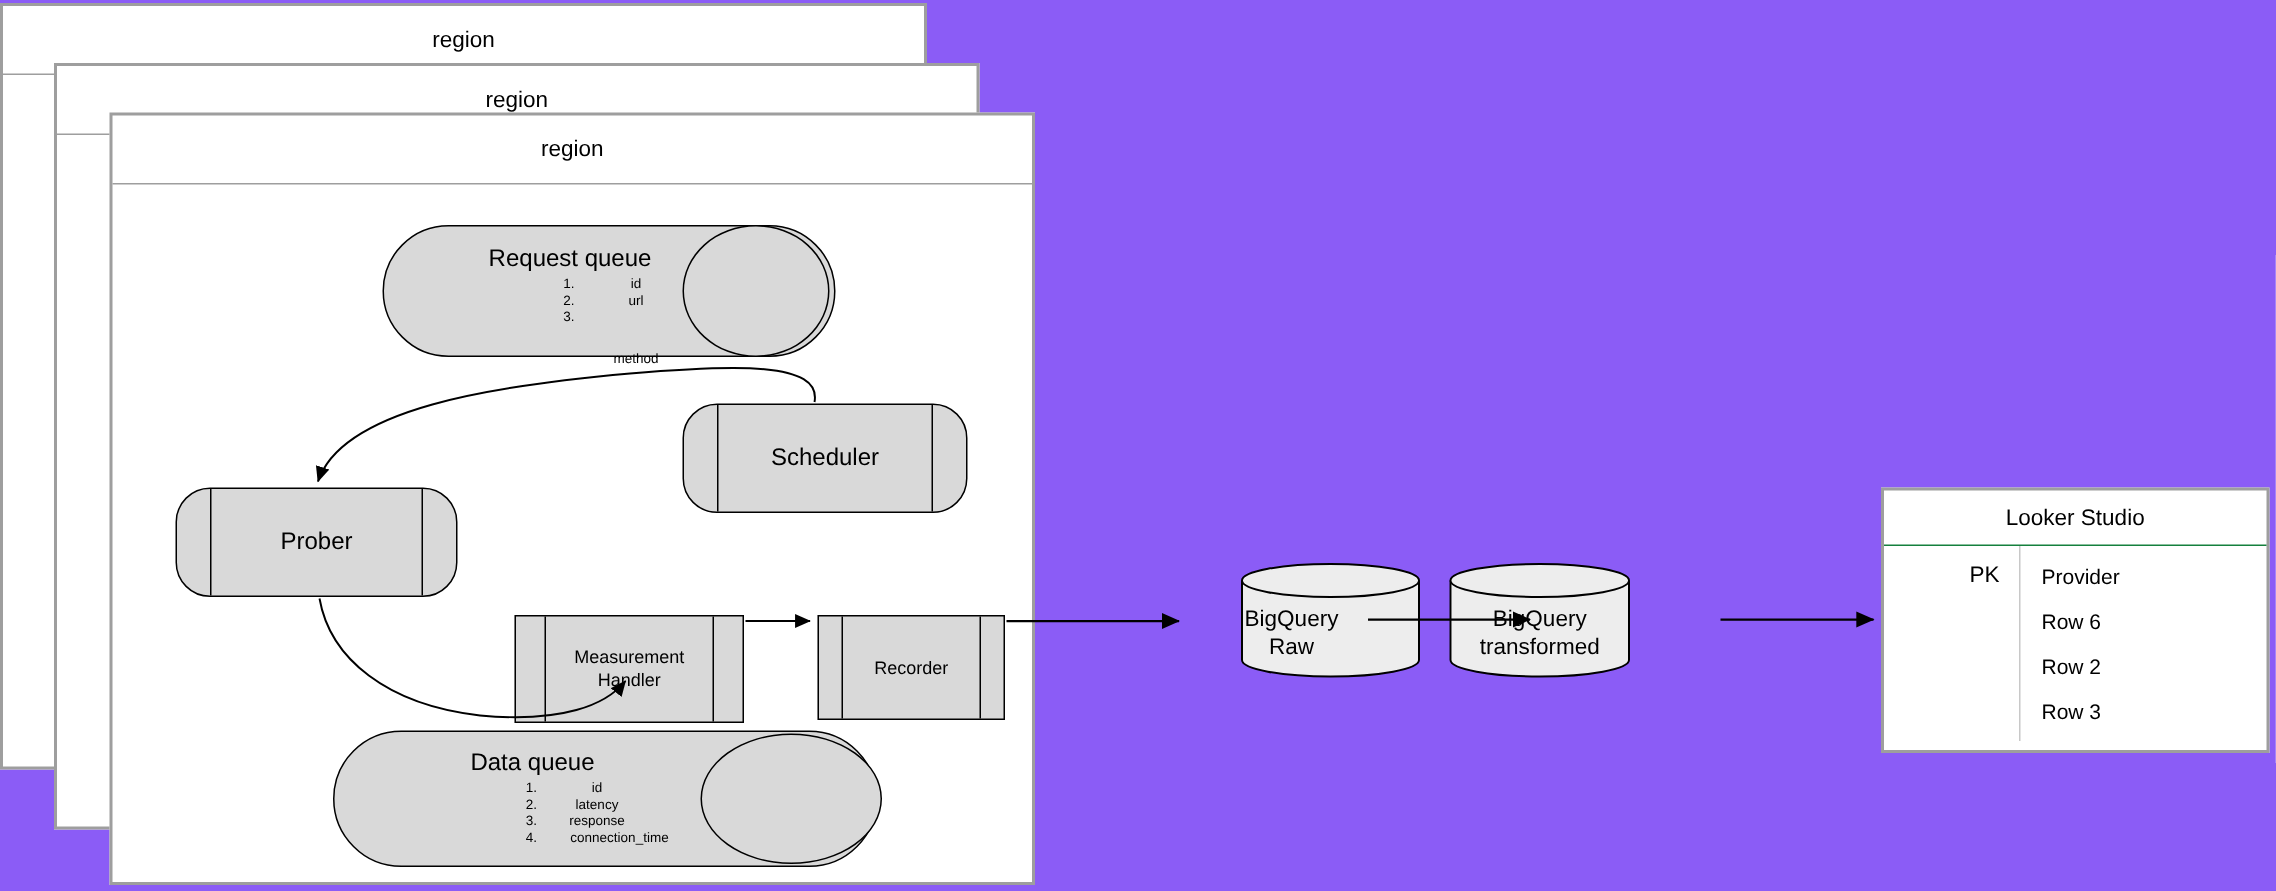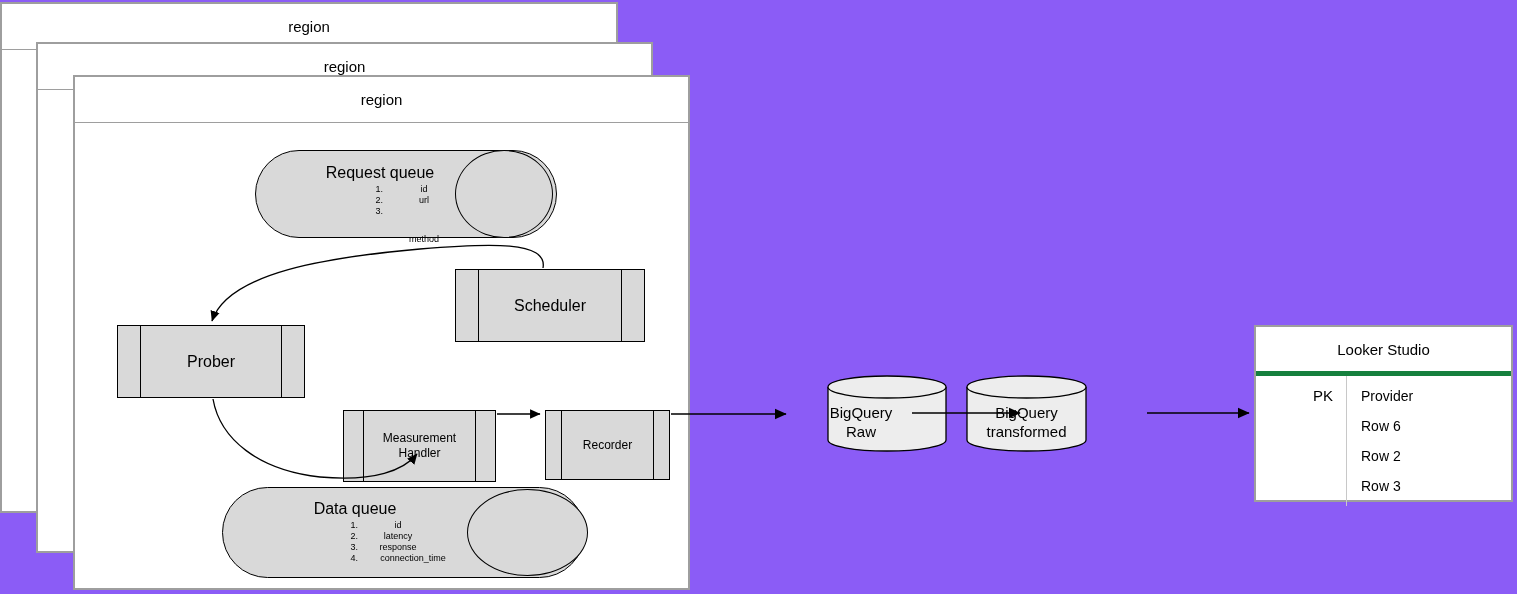--- a/index.html
+++ b/index.html
@@ -36,35 +36,35 @@
   .process{
     position:absolute; background:#d9d9d9; border:1px solid #000;
     display:flex; align-items:center; justify-content:center;
     text-align:center;
   }
   .process::before,.process::after{
     content:""; position:absolute; top:0; bottom:0; width:1px; background:#000;
   }
   .process::before{ left:var(--inset); }
   .process::after{ right:var(--inset); }
-  .lbl-lg{ font-size:16px; }
+  .lbl-lg{ font-size:16px;border-radius:23px; }
   .lbl-sm{ font-size:12px; line-height:15px;margin-top:32px; }
   
   .cyl{ position:absolute; }
   .cyl-label{
     position:absolute; left:50%; top:16px; bottom:0; transform:translateX(-50%);
     width:70px; display:flex; align-items:center; justify-content:center;
     text-align:center; font-size:15px; line-height:19px; white-space:normal;
   }
   
   .er-table{
     position:absolute; background:#fff; border:2px solid #9e9e9e;
   }
   .er-header{
-    height:49px; border-bottom:5px solid #15803d;
+    height:37px; border-bottom:1px solid #15803d;
     display:flex; align-items:center; justify-content:center; font-size:15px;
   }
   .er-body{ display:flex; height:calc(100% - 43px);margin-left:44px; }
   .er-pk{
     width:47px; border-right:1px solid #c8c8c8;
     padding-top:11px; text-align:center; font-size:15px;
   }
   .er-rows{ flex:1; padding:12px 0 0 14px; font-size:14px; }
   .er-row{ height:30px; }
   

